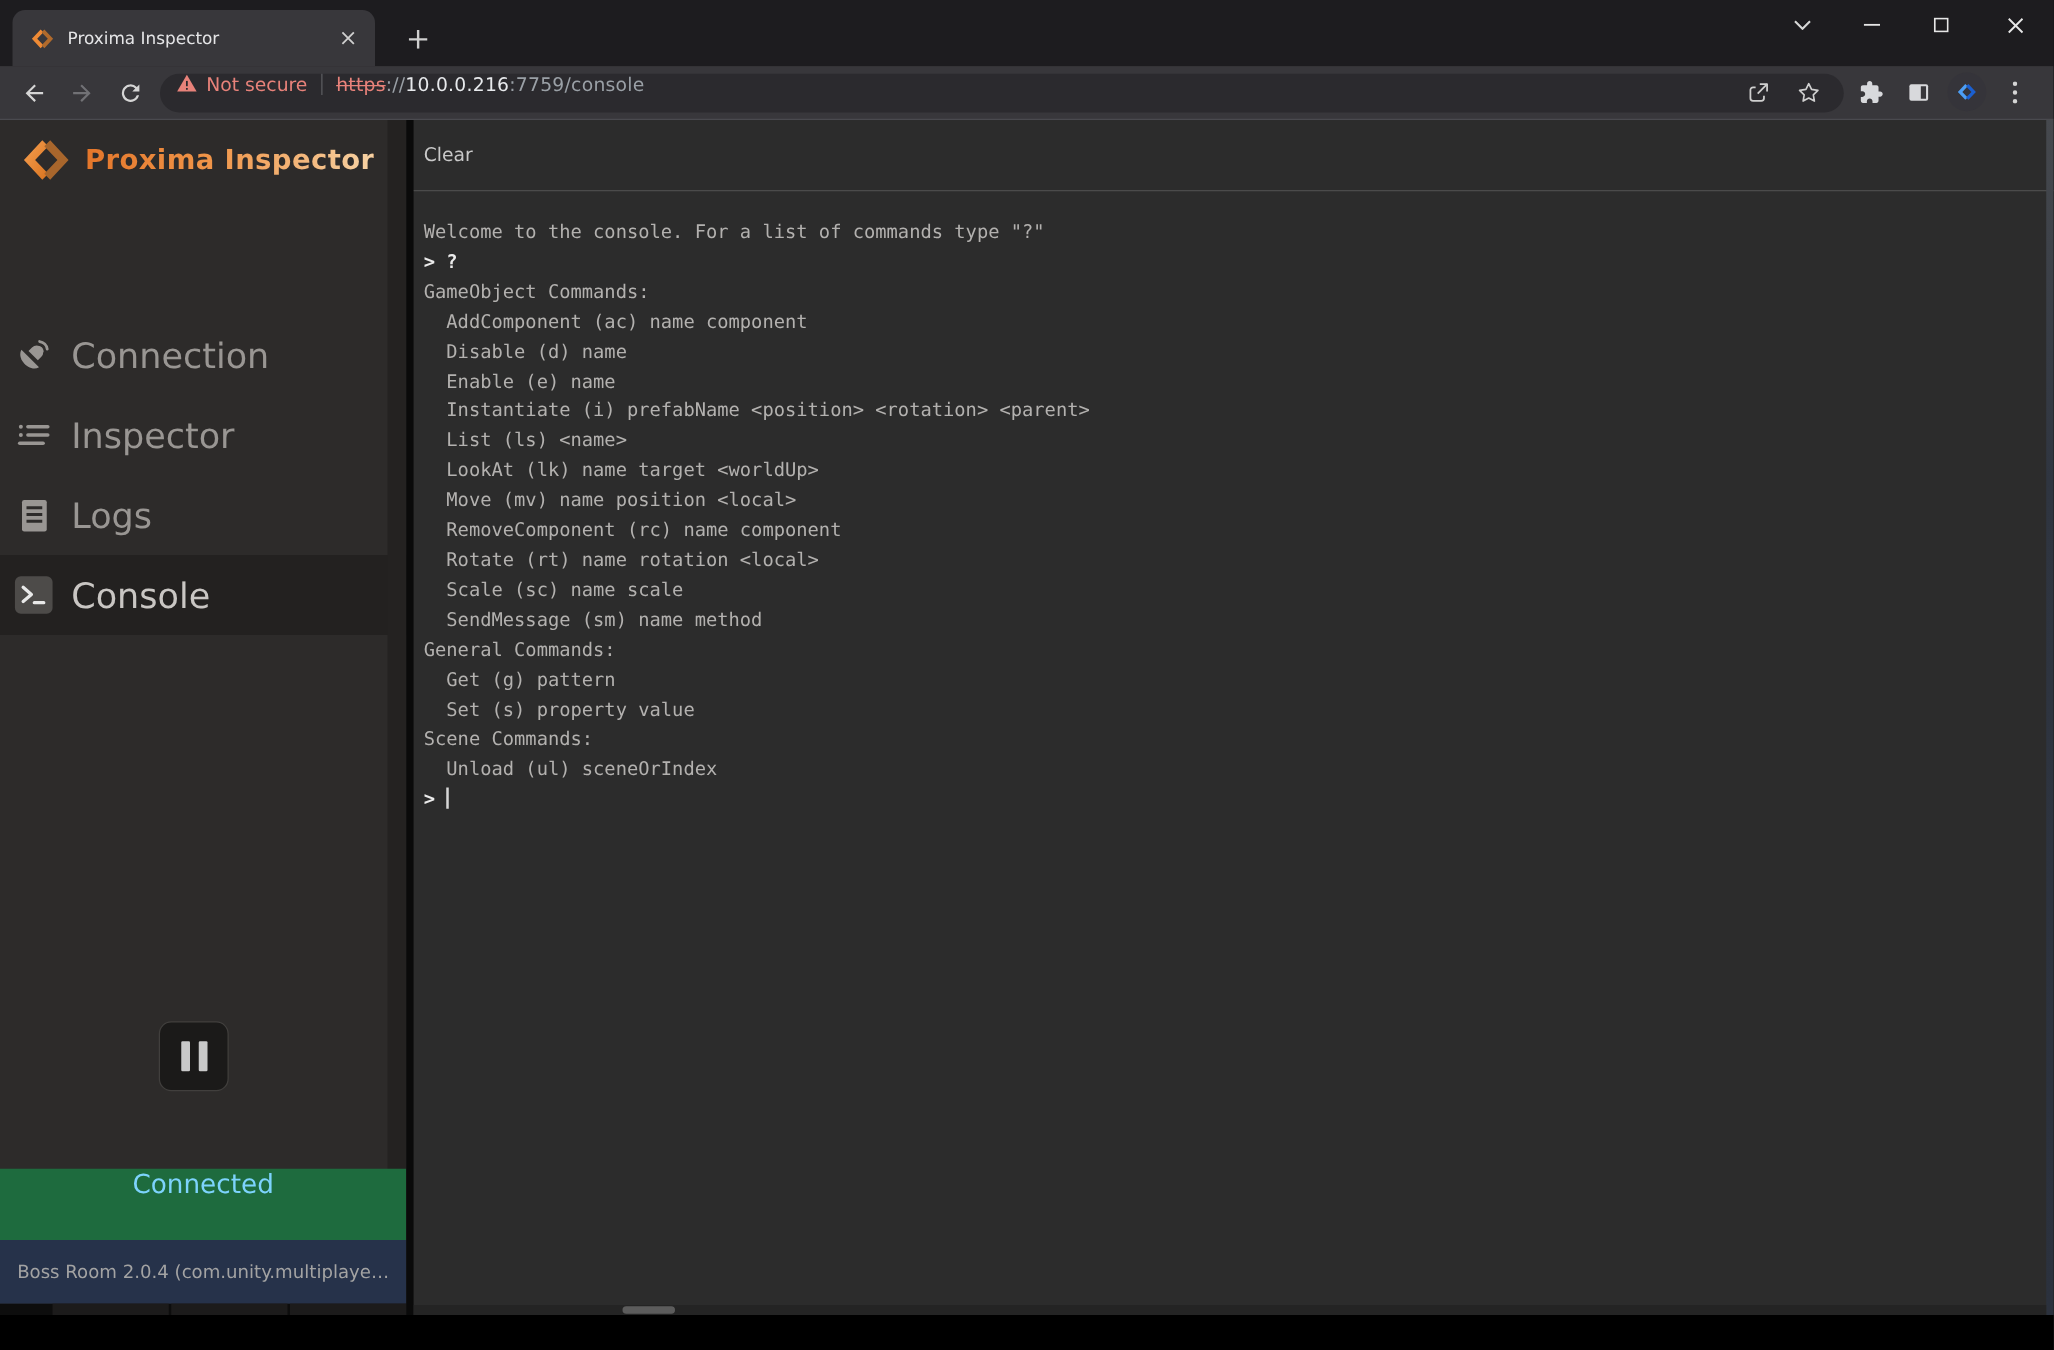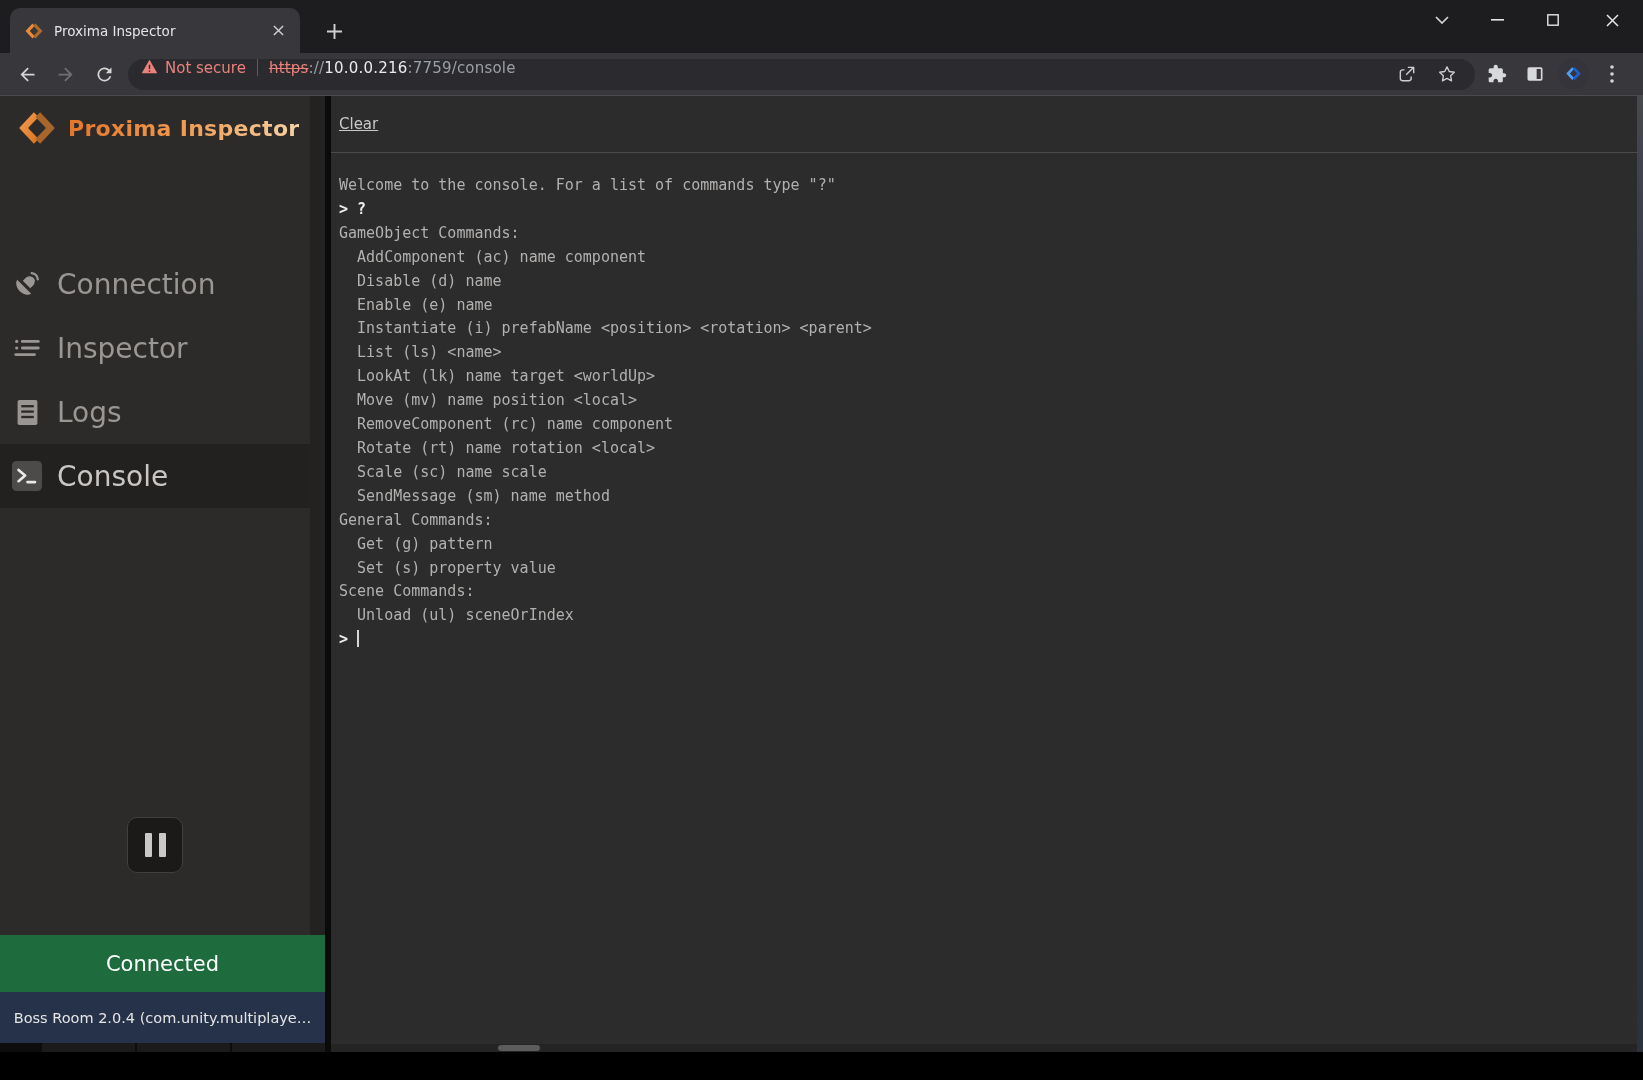--- a/index.html
+++ b/index.html
@@ -54,35 +54,35 @@
   .nav{position:absolute;left:0;top:156px;right:0;}
   .nav-item{display:flex;align-items:center;height:64px;padding-left:10px;gap:13px;
        color:#999693;font-size:28px;cursor:pointer;}
   .nav-item.active{background:#232120;color:#c9c6c3;}
   .nav-icon{width:34px;display:flex;justify-content:center;}
   .pause-btn{position:absolute;left:127px;top:721px;width:56px;height:56px;background:#1b1a19;
        border:1px solid #413f3d;border-radius:10px;box-sizing:border-box;display:flex;
        align-items:center;justify-content:center;gap:7px;cursor:pointer;}
   .pause-bar{width:7px;height:24px;background:#c9c9c9;border-radius:1px;}
   .status-bar{position:absolute;left:0;top:839px;right:0;height:57px;background:var(--status-green);
-       display:flex;align-items:center;justify-content:center;font-size:21px;color:#ffffff;}
+       display:flex;align-items:flex-start;justify-content:center;font-size:21px;color:#7dd3fc;}
   .project-bar{position:absolute;left:0;top:896px;right:0;height:51px;background:var(--project-navy);
-       display:flex;align-items:center;justify-content:center;font-size:14.5px;color:#e5e5e5;
+       display:flex;align-items:center;justify-content:center;font-size:14.5px;color:#a3a3a3;
        white-space:nowrap;}
   .footer-links{position:absolute;left:0;top:947px;right:0;height:37px;background:#0d0d0d;
        display:flex;gap:2px;padding-left:42px;}
   .footer-link{flex:1;background:#1c1b1b;display:flex;align-items:center;justify-content:center;
        font-size:18px;font-weight:600;color:#d8d8d8;cursor:pointer;}
   .side-divider{position:absolute;left:325px;top:96px;width:6px;bottom:0;background:#0a0a0a;}
 
   
   .main{position:absolute;left:331px;top:96px;right:0;bottom:0;background:#2c2c2c;}
   .console-header{position:absolute;left:0;top:0;right:0;height:57px;border-bottom:1px solid #4b4b4b;
        display:flex;align-items:center;padding-left:8px;box-sizing:border-box;}
-  .clear-btn{font-size:15px;color:#c9c9c9;padding:6px 12px 6px 0;cursor:pointer;text-decoration:underline;}
+  .clear-btn{font-size:15px;color:#c9c9c9;padding:6px 12px 6px 0;cursor:pointer;}
   .console-log{position:absolute;left:8px;top:78px;right:20px;
        font-family:"DejaVu Sans Mono","Liberation Mono",monospace;
        font-size:15px;line-height:23.9px;color:#b3b1af;}
   .console-line{white-space:pre;}
   .console-line.input{color:#ececec;font-weight:bold;}
   .prompt-cursor{display:inline-block;width:2px;height:17px;background:#d6d6d6;
        vertical-align:-3px;}
   .v-scrollstrip{position:absolute;right:0;top:0;width:6px;bottom:0;
        background:linear-gradient(#46494e,#2f3540 30%,#2b313d);}
   .h-scrollbar{position:absolute;left:0;right:6px;bottom:0;height:8px;background:#242424;}

